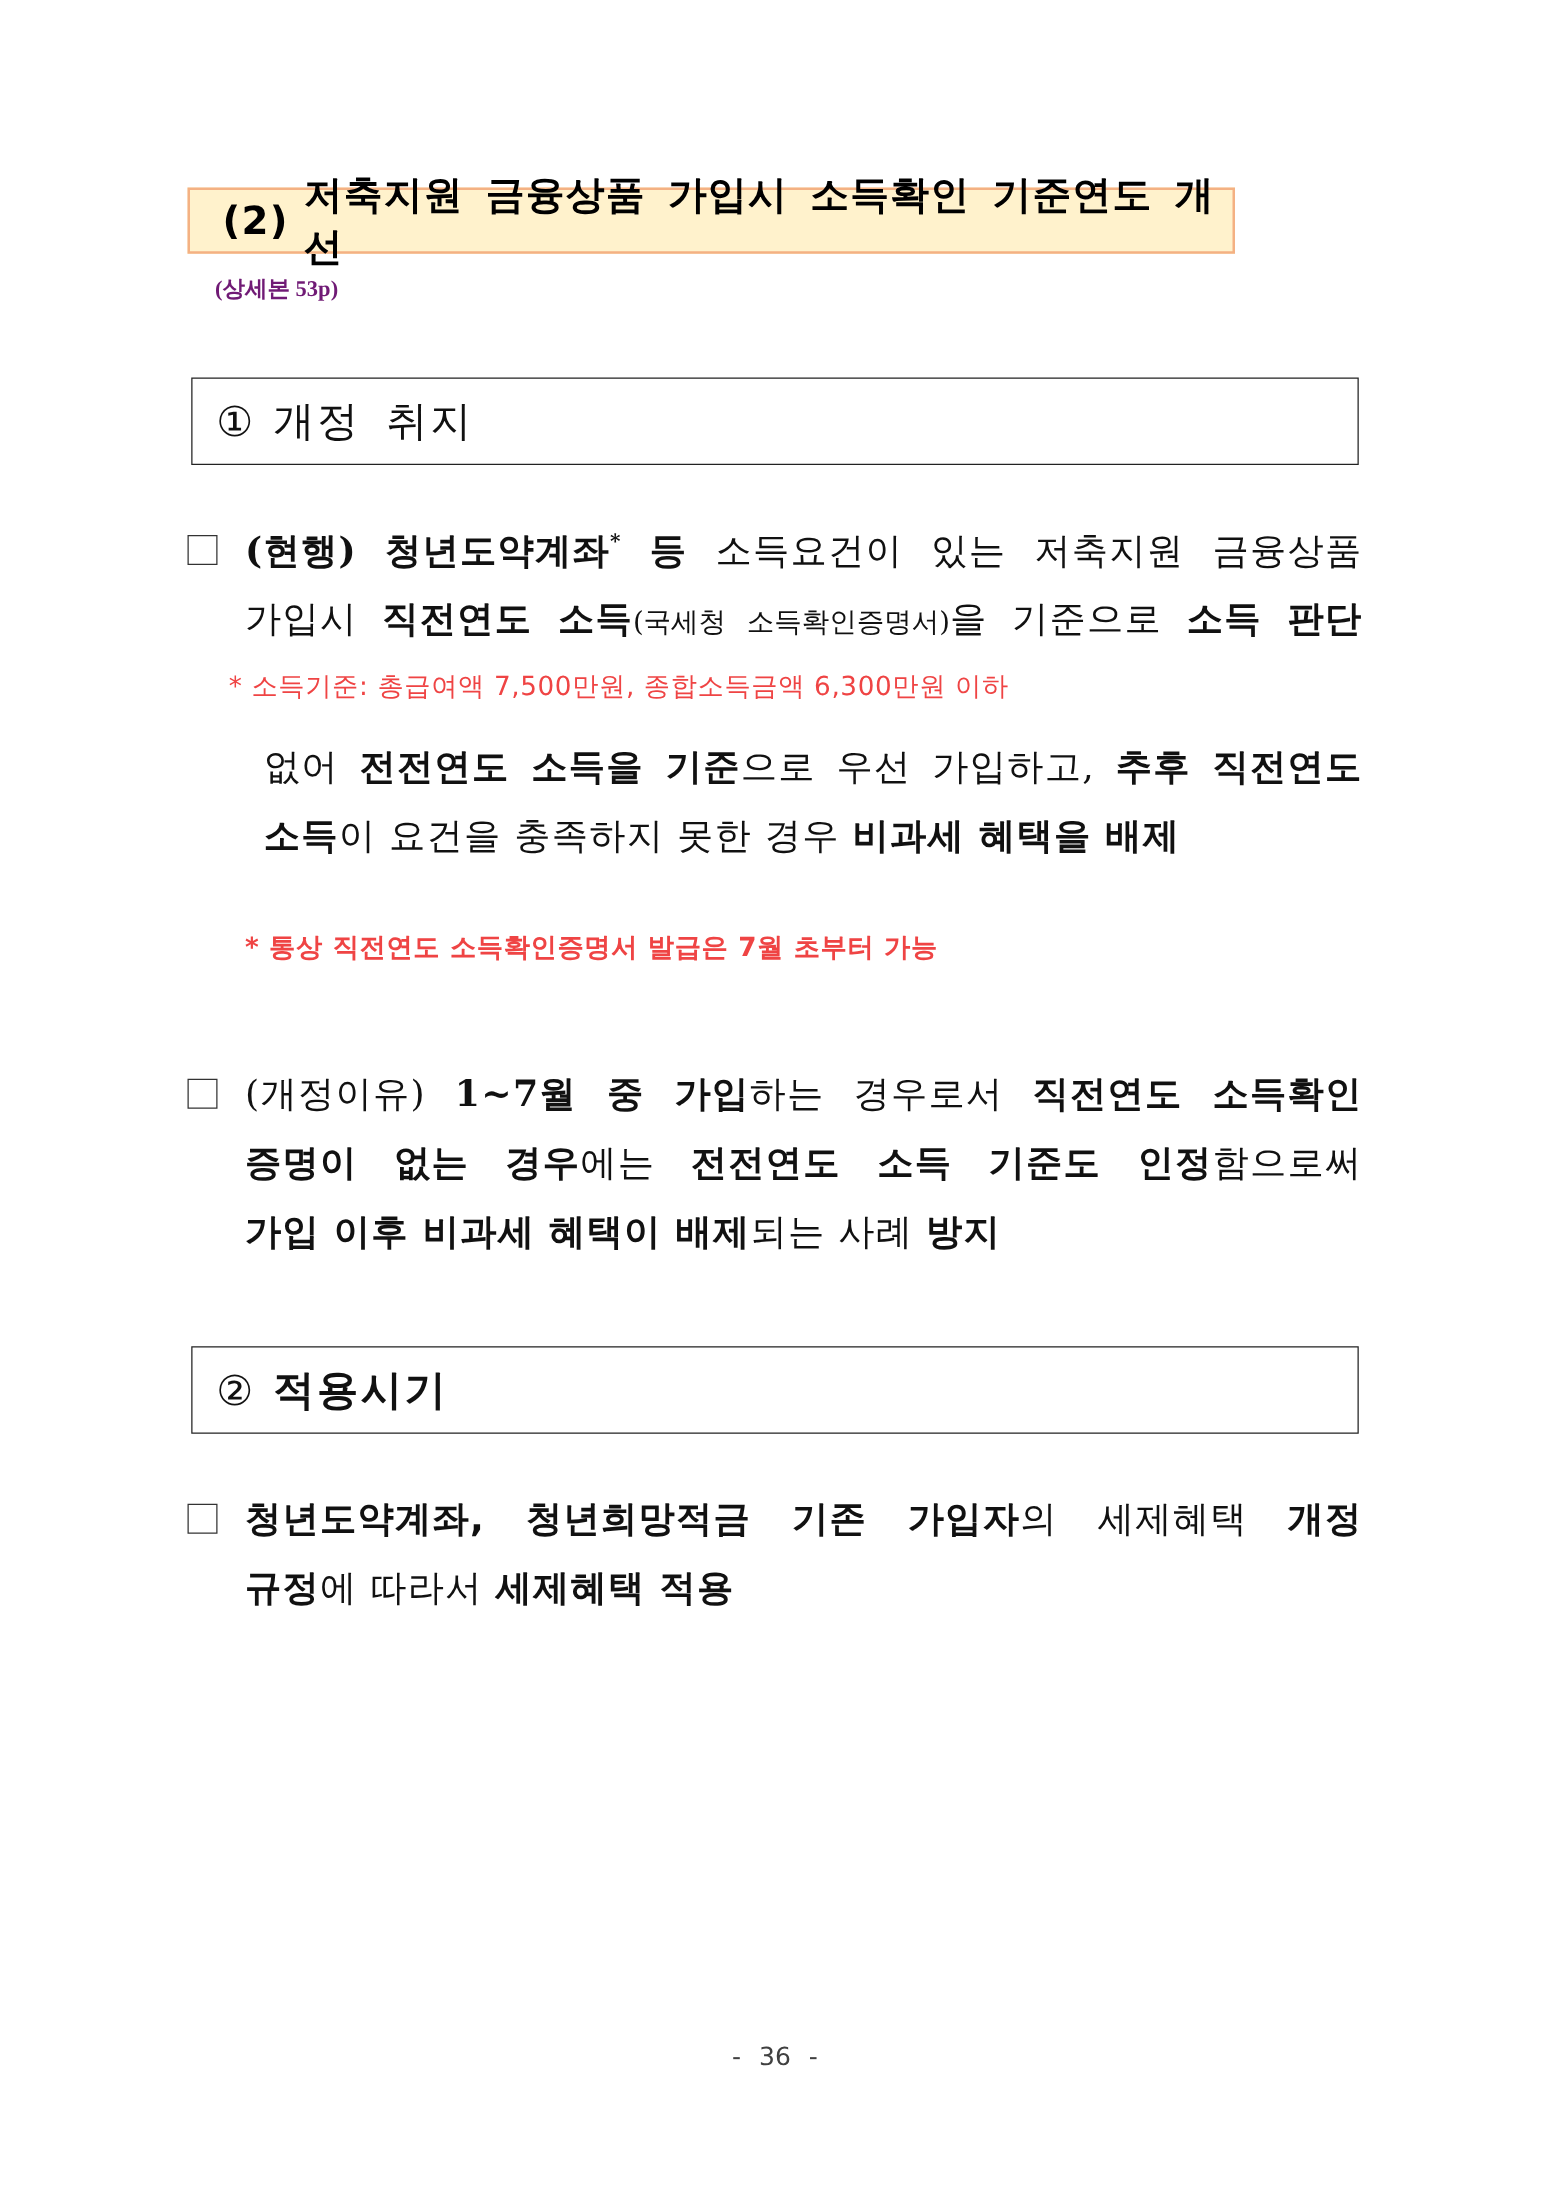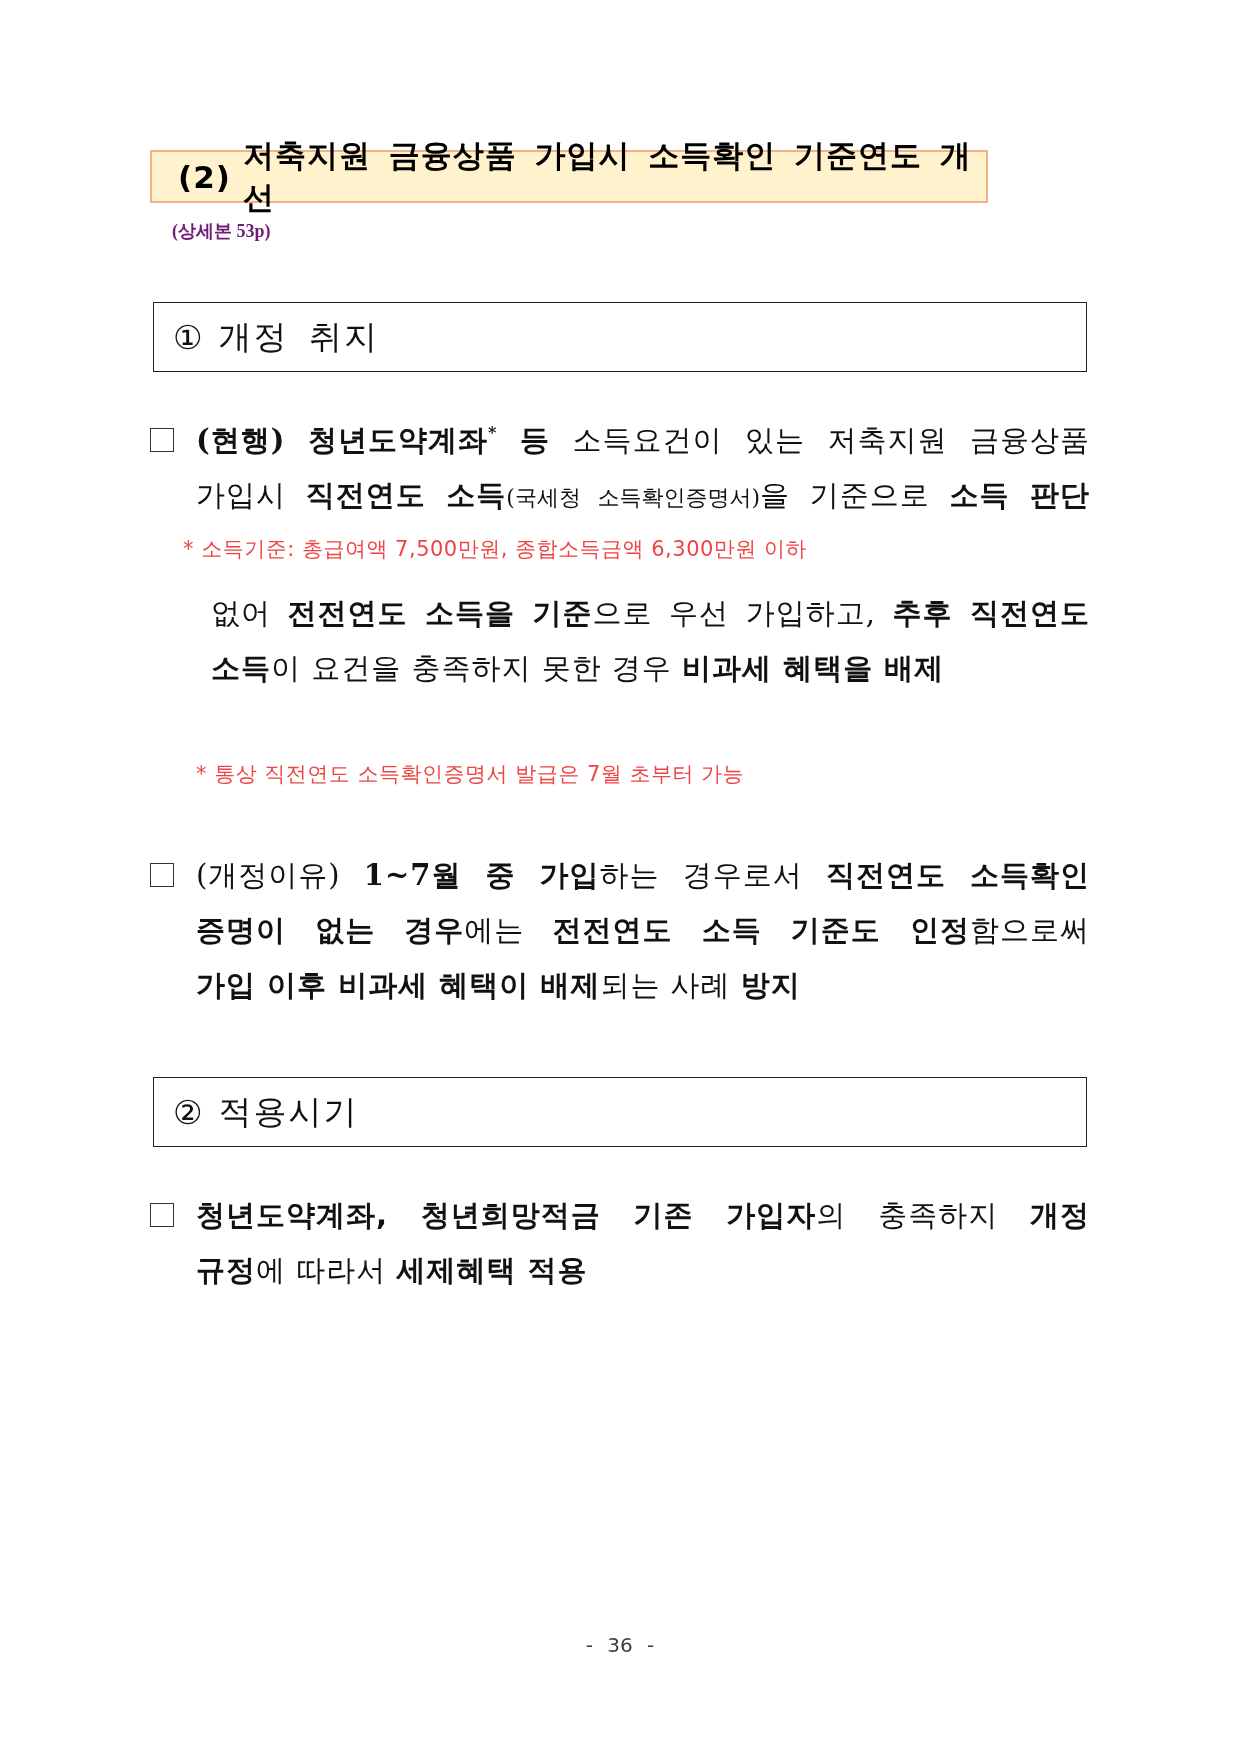--- a/index.html
+++ b/index.html
@@ -99,46 +99,46 @@
   <span class="line" style="padding-left:45px;">
     <span>없어</span>
     <span class="b">전전연도 소득을 기준</span><span>으로 우선 가입하고,</span>
     <span class="b">추후 직전연도</span>
   </span>
   <span class="line last" style="padding-left:45px;">
     <span class="b">소득</span><span>이 요건을 충족하지 못한 경우</span>
     <span class="b">비과세 혜택을 배제</span>
   </span>
 </div>
-<div class="abs note" style="left:196px; top:760px;">* 통상 직전연도 소득확인증명서 발급은 7월 초부터 가능</div>
+<div class="abs note" style="left:196px; top:744px;font-weight:bold;">* 통상 직전연도 소득확인증명서 발급은 7월 초부터 가능</div>
 
 <div class="abs para" style="top:848px;">
   <span class="line">
     <span class="checkbox"></span><span>(개정이유)</span>
     <span class="b">1~7월 중 가입</span><span>하는 경우로서</span>
     <span class="b">직전연도 소득확인</span>
   </span>
   <span class="line" style="padding-left:46px;">
     <span class="b">증명이 없는 경우</span><span>에는</span>
     <span class="b">전전연도 소득 기준도 인정</span><span>함으로써</span>
   </span>
   <span class="line last" style="padding-left:46px;">
     <span class="b">가입 이후 비과세 혜택이 배제</span><span>되는 사례</span>
     <span class="b">방지</span>
   </span>
 </div>
 
 <div class="abs head-box" style="top:1077px;">
   <span class="num">②</span>
-  <span class="label" style="font-weight:normal;">적용시기</span>
+  <span class="label" style="font-weight:bold;">적용시기</span>
 </div>
 
 <div class="abs para" style="top:1188px; font-family:'DejaVu Sans','Liberation Sans',sans-serif;">
   <span class="line">
-    <span class="checkbox"></span><span class="b">청년도약계좌, 청년희망적금 기존 가입자</span><span>의 충족하지</span>
+    <span class="checkbox"></span><span class="b">청년도약계좌, 청년희망적금 기존 가입자</span><span>의 세제혜택</span>
     <span class="b">개정</span>
   </span>
   <span class="line last" style="padding-left:46px;">
     <span class="b">규정</span><span>에 따라서</span>
     <span class="b">세제혜택 적용</span>
   </span>
 </div>
 
 <div class="abs page-num">- 36 -</div>
 

